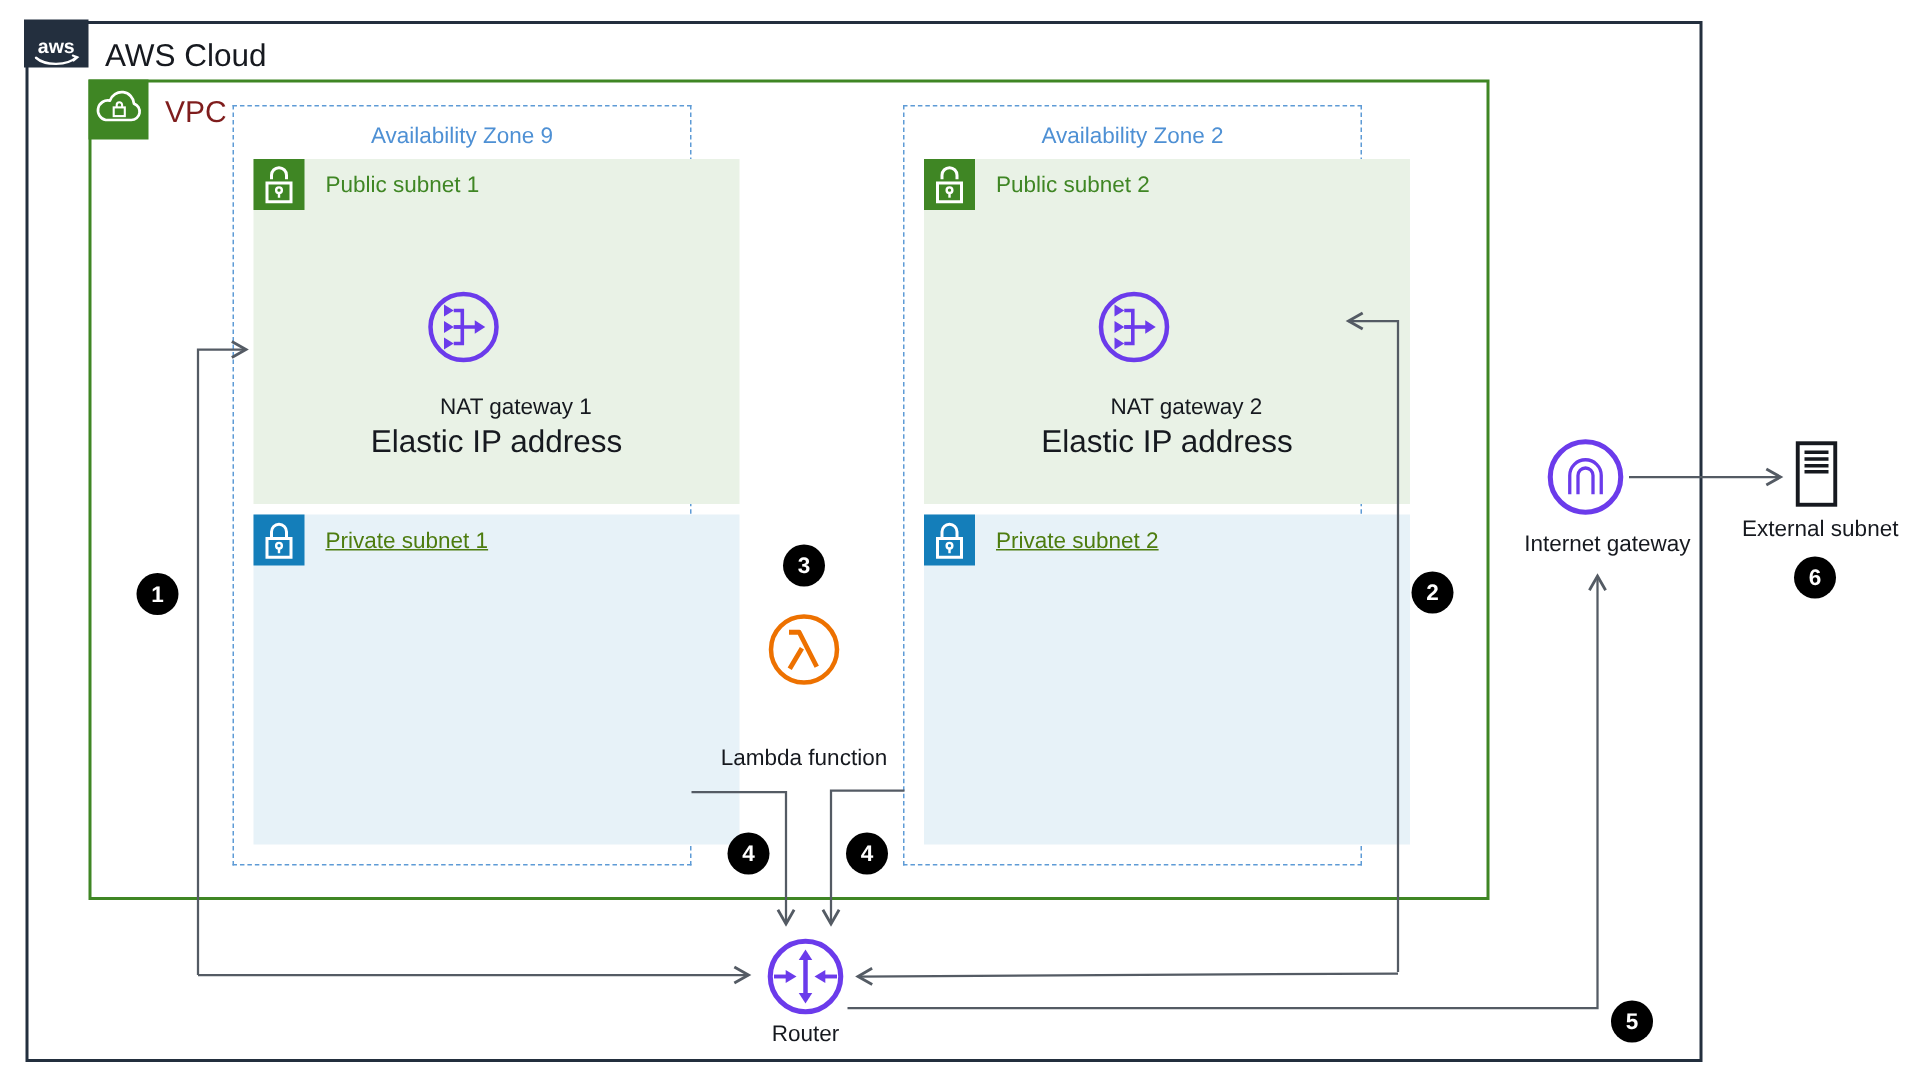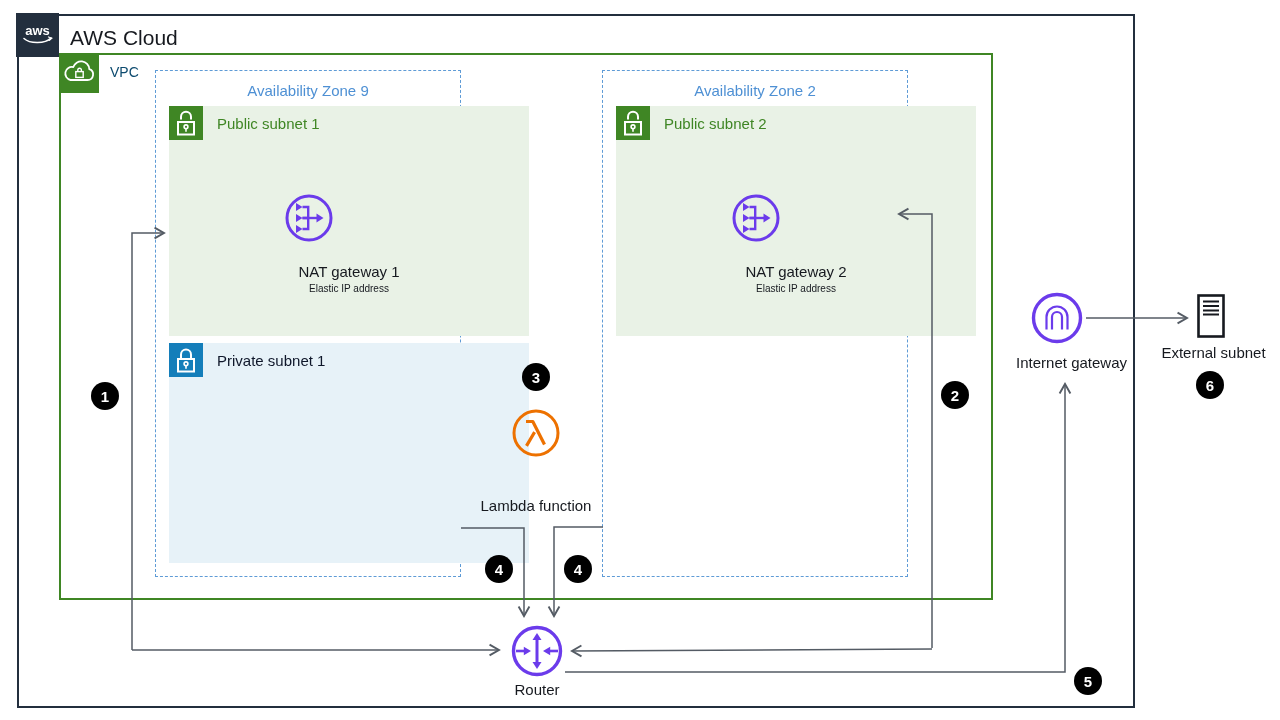--- a/index.html
+++ b/index.html
@@ -3,43 +3,43 @@
 <meta charset="utf-8">
 <style>
   html,body{margin:0;padding:0;background:#ffffff;}
   .canvas{
     position:relative;width:1280px;height:720px;background:#ffffff;overflow:hidden;
     font-family:"Liberation Sans",sans-serif;color:#16191F;
   }
   .abs{position:absolute;}
   
   .aws-cloud-box{left:17px;top:14px;width:1114px;height:690px;border:2px solid #232F3E;}
-  .aws-logo{left:16px;top:13px;width:43px;height:44px;background:#232F3E;}
+  .aws-logo{left:16px;top:13px;width:43px;height:32px;background:#232F3E;}
   .aws-cloud-label{left:70px;top:26px;font-size:21px;}
   .vpc-box{left:59px;top:53px;width:930px;height:543px;border:2px solid #3F8624;}
   .vpc-icon{left:59px;top:53px;width:40px;height:40px;background:#3F8624;}
-  .vpc-label{left:110px;top:64px;font-size:14px;color:#0c4a6e;}
+  .vpc-label{left:110px;top:64px;font-size:20px;color:#7f1d1d;}
   
   .az{width:306px;height:507px;border:1.5px dashed #5E9BD6;box-sizing:border-box;}
   .az1{left:155px;top:70px;} .az2{left:602px;top:70px;}
   .az-label{left:0;top:11px;width:100%;text-align:center;font-size:15px;color:#4E90D4;}
   
-  .subnet{left:13px;width:324px;padding-left:36px;}
+  .subnet{left:13px;width:324px;}
   .subnet.public{top:35px;height:230px;background:#E9F2E6;}
   .subnet.private{top:272px;height:220px;background:#E7F2F8;}
   .subnet-icon{left:0;top:0;width:34px;height:34px;}
   .subnet-icon.green{background:#3F8624;}
   .subnet-icon.blue{background:#147EBA;}
   .subnet-label{left:48px;top:9px;font-size:15px;}
   .subnet-label.green{color:#3F8624;}
-  .subnet-label.blue{color:#0f172a;}
+  .subnet-label.blue{color:#4d7c0f;text-decoration:underline;}
   
   .nat-icon{left:114px;top:86px;width:52px;height:52px;}
-  .nat-l1{left:0;top:157px;width:100%;text-align:center;font-size:15px;}
-  .nat-l2{left:0;top:177px;width:100%;text-align:center;font-size:10px;}
+  .nat-l1{left:13px;top:157px;width:100%;text-align:center;font-size:15px;}
+  .nat-l2{left:0;top:177px;width:100%;text-align:center;font-size:21px;}
   
   .res-icon{width:54px;height:54px;}
   .caption{font-size:15px;text-align:center;}
   .lambda-icon{left:510px;top:407px;width:52px;height:52px;}
   .lambda-label{left:456px;top:469px;width:160px;margin-top:28px;}
   .igw-icon{left:1030px;top:291px;}
   .igw-label{left:987px;top:354px;width:140px;text-align:right;}
   .ext-icon{left:1196px;top:293px;width:30px;height:46px;}
   .ext-label{left:1146px;top:344px;width:135px;}
   .router-icon{left:510px;top:624px;}
@@ -140,20 +140,31 @@
           <path d="M13,33 L13,41 L19.5,37 Z" fill="#6B3BEB"></path>
           <path d="M19.5,15 H25.2 V37 H19.5 M25.2,26 H19.5" fill="none" stroke="#6B3BEB" stroke-width="2.4"></path>
           <path d="M19.5,26 H34.5" fill="none" stroke="#6B3BEB" stroke-width="2.4"></path>
           <path d="M33.5,21.5 L40.5,26 L33.5,30.5 Z" fill="#6B3BEB"></path>
         </svg>
       </div>
       <div class="abs nat-l1">NAT gateway 2</div>
       <div class="abs nat-l2">Elastic IP address</div>
     </div>
 
+    <div class="abs subnet private">
+      <div class="abs subnet-icon blue">
+        <svg width="34" height="34" viewBox="0 0 34 34">
+          <path d="M12,16 V11.5 a5,5 0 0 1 10,0 V16" fill="none" stroke="#ffffff" stroke-width="2"></path>
+          <rect x="9" y="16" width="16" height="12.5" fill="none" stroke="#ffffff" stroke-width="2"></rect>
+          <circle cx="17" cy="20.8" r="1.9" fill="none" stroke="#ffffff" stroke-width="1.6"></circle>
+          <path d="M17,22.7 V25.8" stroke="#ffffff" stroke-width="1.6"></path>
+        </svg>
+      </div>
+      <div class="abs subnet-label blue">Private subnet 2</div>
+    </div>
   </div>
 
   <svg class="abs overlay" viewBox="0 0 1280 720">
     <defs>
       <marker id="arr" viewBox="0 0 10 10" refX="8.5" refY="5" markerWidth="9" markerHeight="9" orient="auto-start-reverse">
         <path d="M1.5,1 L8.5,5 L1.5,9" fill="none" stroke="#545B64" stroke-width="1.4"></path>
       </marker>
     </defs>
     <g fill="none" stroke="#545B64" stroke-width="1.5">
       <path d="M132,650 L132,233 L164,233" marker-end="url(#arr)"></path>

